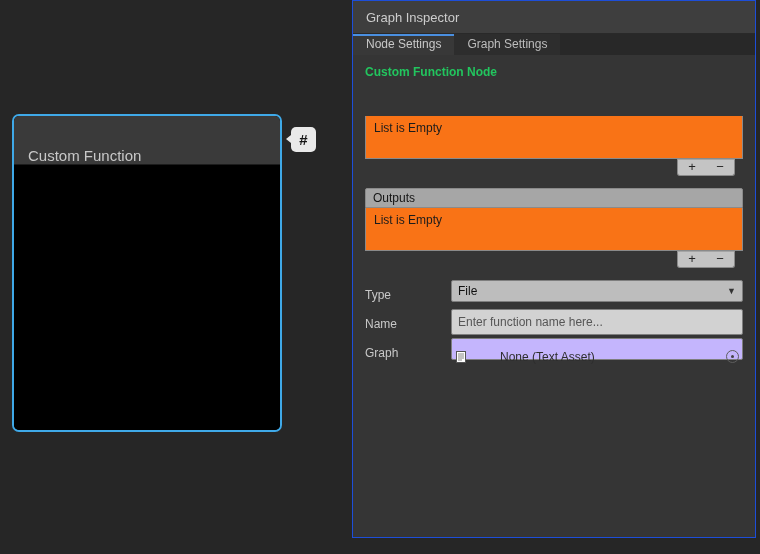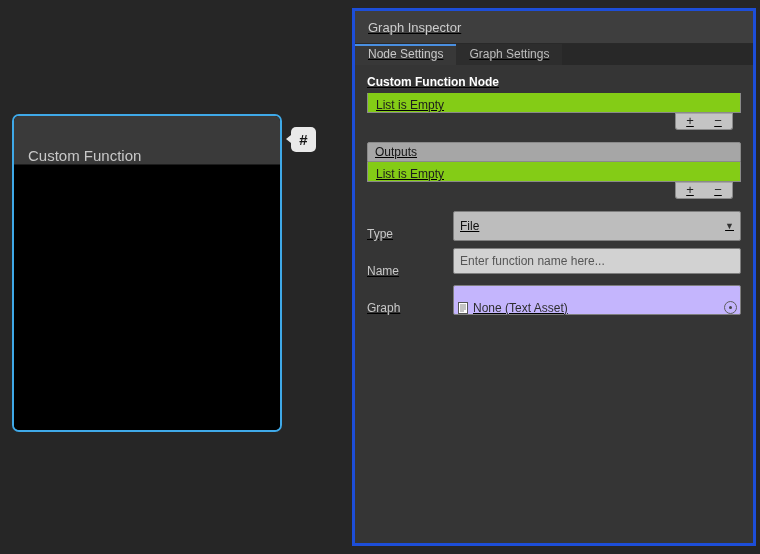--- a/index.html
+++ b/index.html
@@ -32,64 +32,64 @@
     color:#141414; font-weight:bold; font-size:15px; cursor:pointer;
   }
   .node-badge::before {
     content:""; position:absolute; left:-5px; top:8px;
     border-top:4px solid transparent; border-bottom:4px solid transparent;
     border-right:5px solid #E9E9E9;
   }
 
   
   .inspector {
-    position:absolute; left:352px; top:8px; width:404px; height:538px;
-    background:#353535; border:3px solid #1d4ed8;text-decoration:underline;
+    position:absolute; left:352px; top:0; width:404px; height:538px;
+    background:#353535; border:1px solid #1d4ed8;
   }
   .insp-header {
     height:33px; background:#3E3E3E; border-bottom:1px solid #292929;
     display:flex; align-items:center; padding:0 13px;
     color:#CDCDCD; font-size:13px;
   }
   .tabbar { height:21px; display:flex; background:#282828; }
   .tab {
     padding:0 13px; line-height:21px; font-size:12px; color:#C8C8C8; cursor:pointer;
   }
   .tab.active { background:#383838; box-shadow: inset 0 2px 0 #4A8FE0; }
   .tab.inactive { background:#2D2D2D; color:#BDBDBD; }
 
   .insp-body { padding:10px 12px 0 12px; }
-  .section-title { font-size:12px; font-weight:bold; color:#ffffff; margin-bottom:4px; }
+  .section-title { font-size:12px; font-weight:bold; color:#22c55e; margin-bottom:37px; }
 
   
   .ulist { margin-bottom:12px; }
   .ulist-header {
     height:20px; background:#A6A6A6; border:1px solid #8A8A8A;
     border-radius:2px 2px 0 0;
     font-size:12px; color:#141414; line-height:18px; padding:0 7px;
   }
   .ulist-row {
-    height:20px; background:#84cc16; border:1px solid #8A8A8A; border-top:none;
+    height:43px; background:#f97316; border:1px solid #8A8A8A; border-top:none;
     font-size:12px; color:#1C1C1C; line-height:24px; padding:0 8px;
   }
   .ulist-footer {
     width:58px; height:17px; margin-left:auto; margin-right:8px;
     background:#C4C4C4; border:1px solid #8A8A8A; border-top:1px solid #A5A5A5;
     border-radius:0 0 3px 3px; display:flex;
   }
   .ulist-btn {
     flex:1; text-align:center; font-size:13px; line-height:14px; color:#222;
     cursor:pointer; user-select:none;
   }
 
   
   .fields { margin-top:6px; }
   .frow { display:flex; align-items:flex-end; margin-bottom:7px; }
   .flabel { width:86px; font-size:12px; color:#C8C8C8; }
-  .fcontrol { flex:1; height:30px; }
+  .fcontrol { flex:1; height:22px;gap:29px; }
 
   .dropdown {
     background:#BDBDBD; border:1px solid #7E7E7E; border-radius:2px;
     display:flex; align-items:center; padding:0 6px;
     font-size:12px; color:#101010; cursor:pointer;
   }
   .dropdown .arrow { margin-left:auto; font-size:9px; color:#333; }
 
   .textfield {
     width:100%; height:18px; background:#D2D2D2; border:1px solid #7E7E7E;

